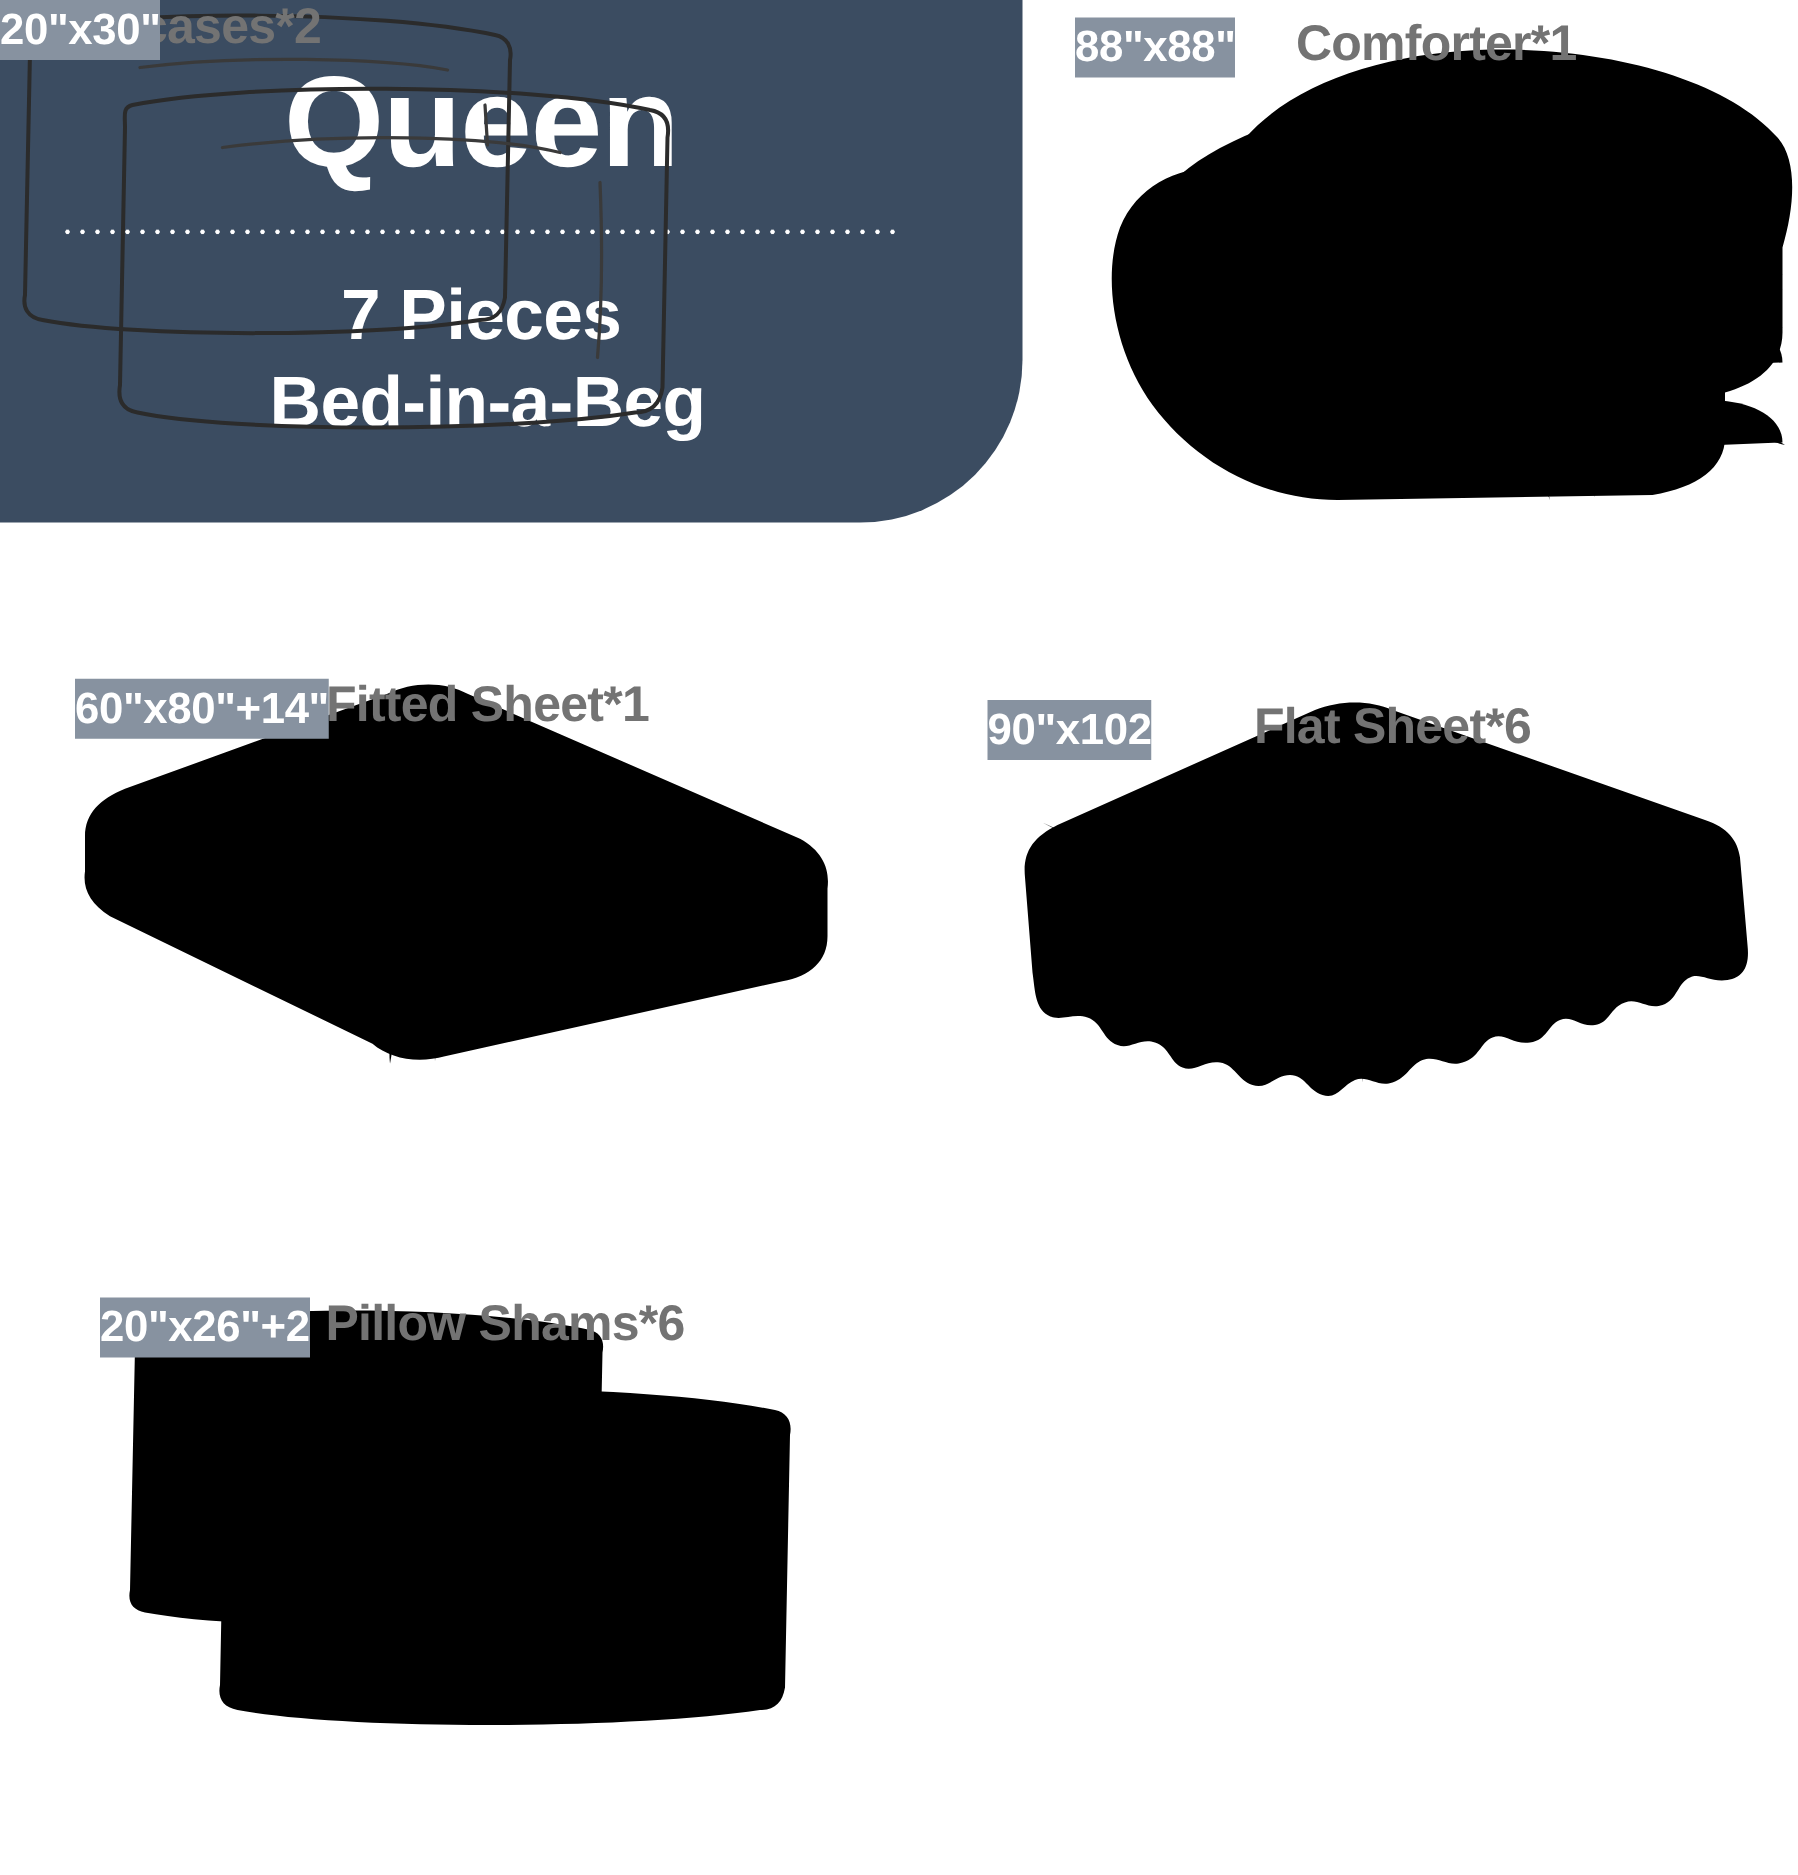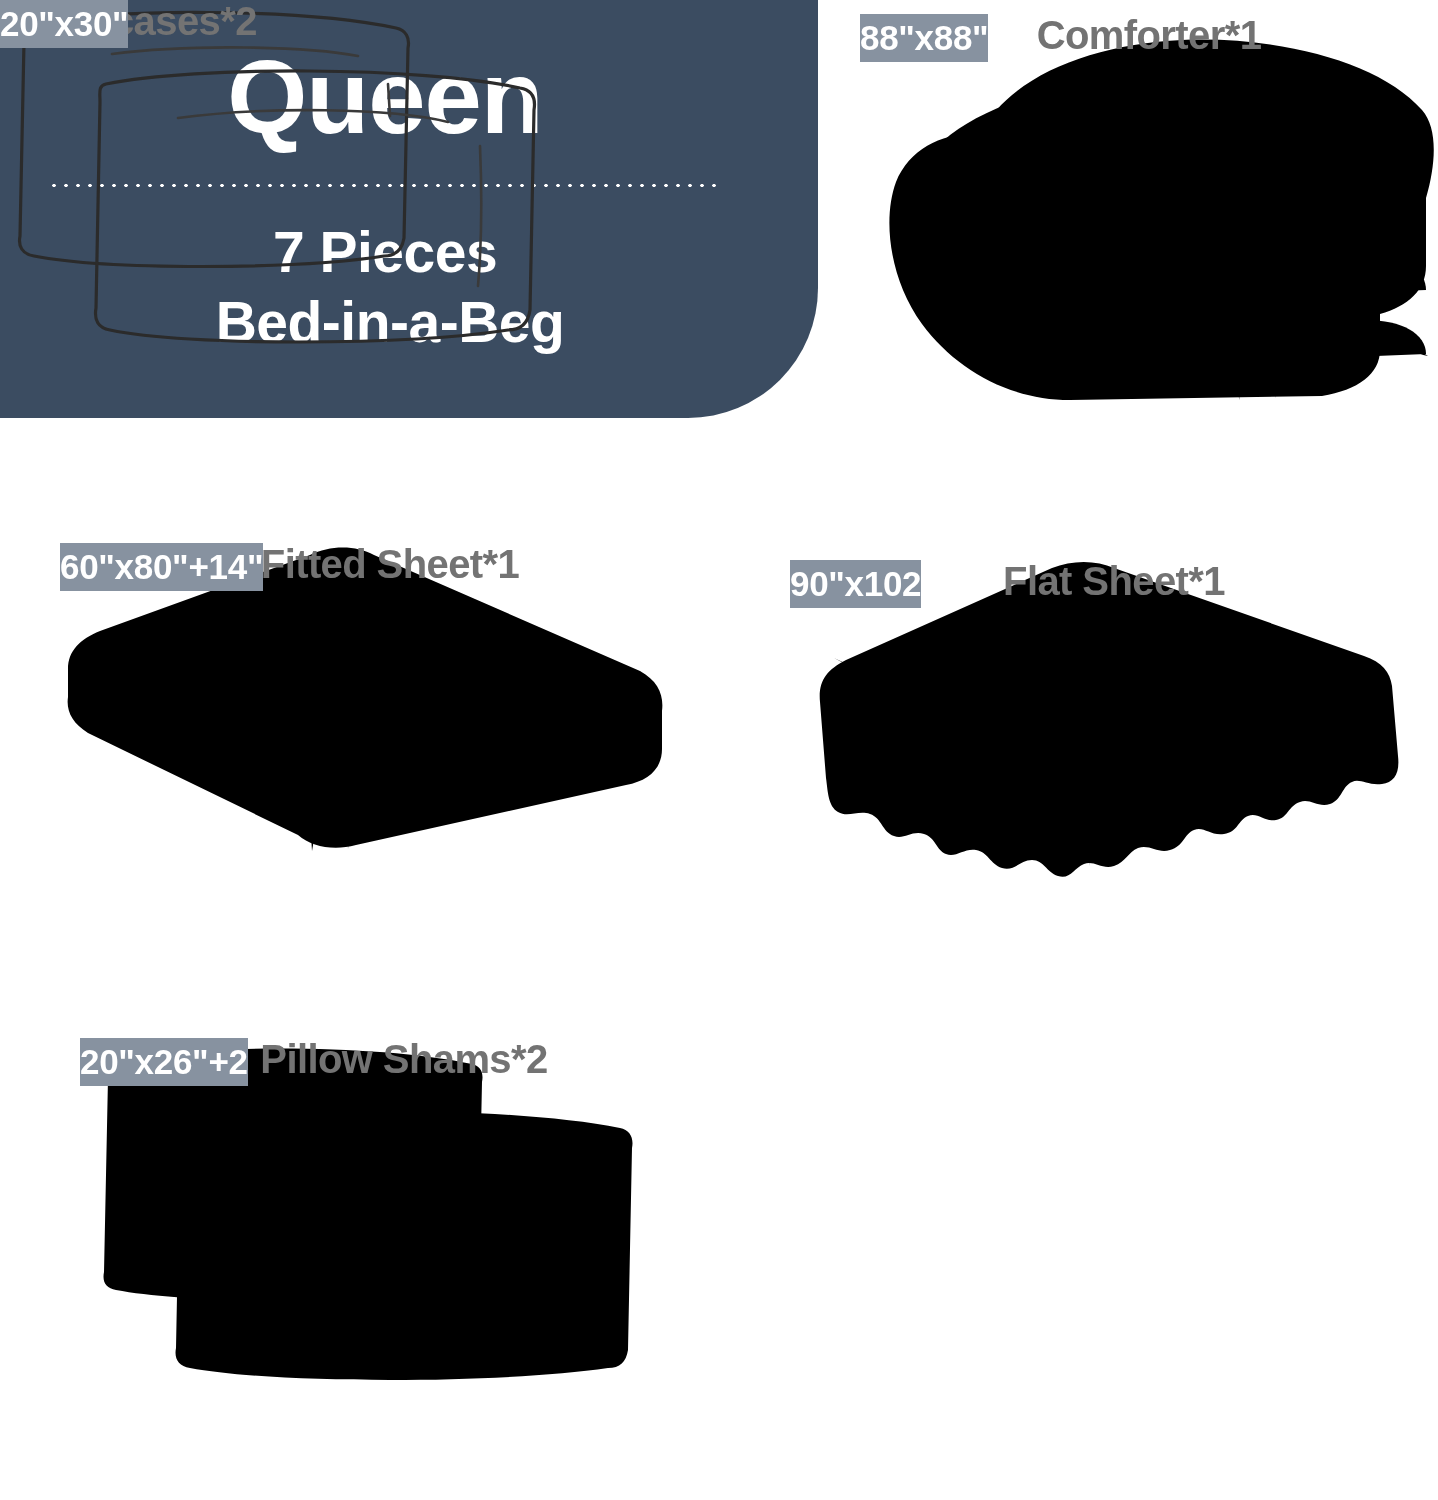--- a/index.html
+++ b/index.html
@@ -259,21 +259,21 @@
         <path class="ln-thin" d="M 292 212 L 598 122"></path>
 
         <path class="ln-thin" d="M 268 216 C 264 248, 262 282, 264 312"></path>
         <path class="ln-thin" d="M 292 214 C 296 246, 300 280, 300 306"></path>
 
         <path class="ln-thin" d="M 418 150 C 422 182, 426 212, 430 236"></path>
         <path class="ln-thin" d="M 432 148 C 436 180, 440 210, 444 234"></path>
       </svg>
     </div>
 
-    <div class="caption">Flat Sheet*1</div>
+    <div class="caption">Flat Sheet*6</div>
     <div class="badge">90"x102</div>
   </div>
 
   <div class="item" id="item-shams">
     <div class="art">
       <svg width="620" height="350" viewBox="0 0 620 350">
 
         <path class="fill ln" d="M 34 22
           C 120 6, 300 6, 392 26
           C 400 28, 404 34, 402 44
@@ -305,21 +305,21 @@
           C 220 96, 420 96, 516 114
           C 524 116, 527 122, 526 130
           L 523 290
           C 522 300, 516 304, 506 304
           C 412 318, 218 318, 140 304
           C 130 302, 126 298, 127 288
           L 130 126 C 130 118, 128 112, 134 110 Z"></path>
       </svg>
     </div>
 
-    <div class="caption">Pillow Shams*2</div>
+    <div class="caption">Pillow Shams*6</div>
     <div class="badge">20"x26"+2</div>
   </div>
 
   <div class="item" id="item-pillowcases">
     <div class="art">
       <svg width="600" height="350" viewBox="0 0 600 350">
 
         <path class="fill ln" d="M 30 24
           C 110 8, 300 8, 396 28
           C 406 30, 410 38, 408 48

